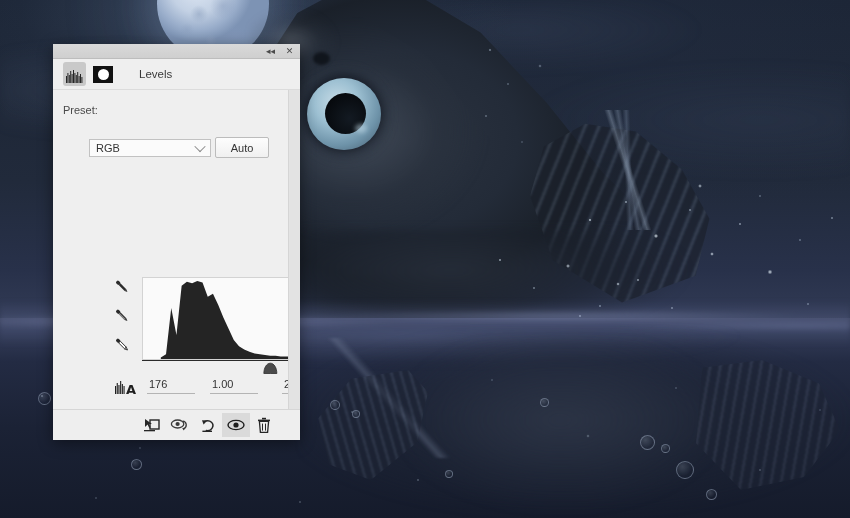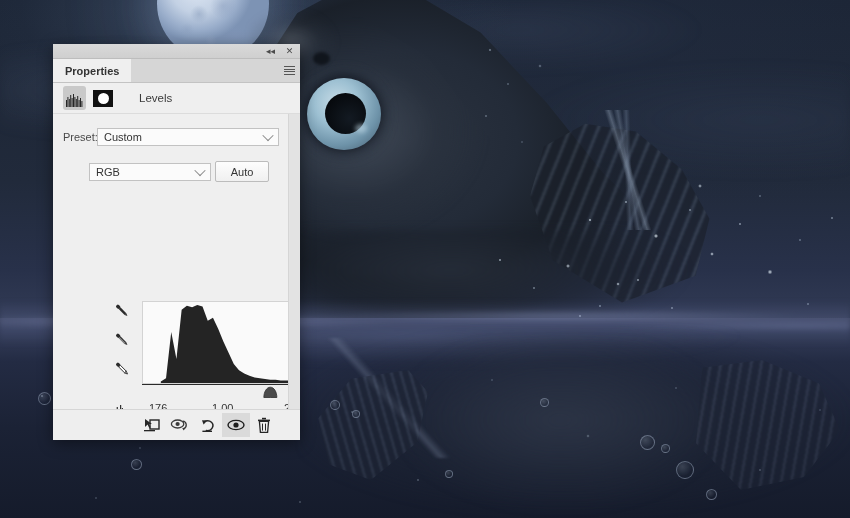--- a/index.html
+++ b/index.html
@@ -522,33 +522,20 @@
   <div class="bubble" style="left:445px; top:470px; width:6px; height:6px;"></div>
   <div class="bubble" style="left:252px; top:345px; width:6px; height:6px;"></div>
 
   <div id="panel">
 
     <div id="panel-titlebar">
       <div class="tb-btn">◂◂</div>
       <div class="tb-btn">✕</div>
     </div>
 
-    <div id="panel-tabrow">
-      <div id="tab-properties">
-        <span>Properties</span>
-      </div>
-      <div id="panel-menu-btn">
-        <div>
-          <span class="bar"></span>
-            <span class="bar"></span>
-          <span class="bar"></span>
-            <span class="bar"></span>
-        </div>
-      </div>
-    </div>
 
     <div id="adj-header">
       <div id="adj-icon-btn">
         <svg width="17" height="13" viewBox="0 0 17 13" aria-hidden="true">
           <g fill="#262626">
             <rect x="0" y="6" width="1" height="7"></rect>
             <rect x="1.4" y="3" width="1" height="10"></rect>
             <rect x="2.8" y="5" width="1" height="8"></rect>
             <rect x="4.2" y="1" width="1" height="12"></rect>
             <rect x="5.6" y="4" width="1" height="9"></rect>
@@ -565,24 +552,20 @@
       <div id="mask-thumb">
         <span class="dot"></span>
       </div>
       <div id="adj-title">Levels</div>
     </div>
 
     <div id="panel-body">
 
       <div class="row" id="preset-row">
         <div id="preset-label">Preset:</div>
-        <div class="select" id="preset-select">
-          <span>Custom</span>
-          <span class="chev"></span>
-        </div>
       </div>
 
       <div class="row" id="channel-row">
         <div class="select" id="channel-select">
           <span>RGB</span>
           <span class="chev"></span>
         </div>
         <div id="auto-button">Auto</div>
       </div>
 

